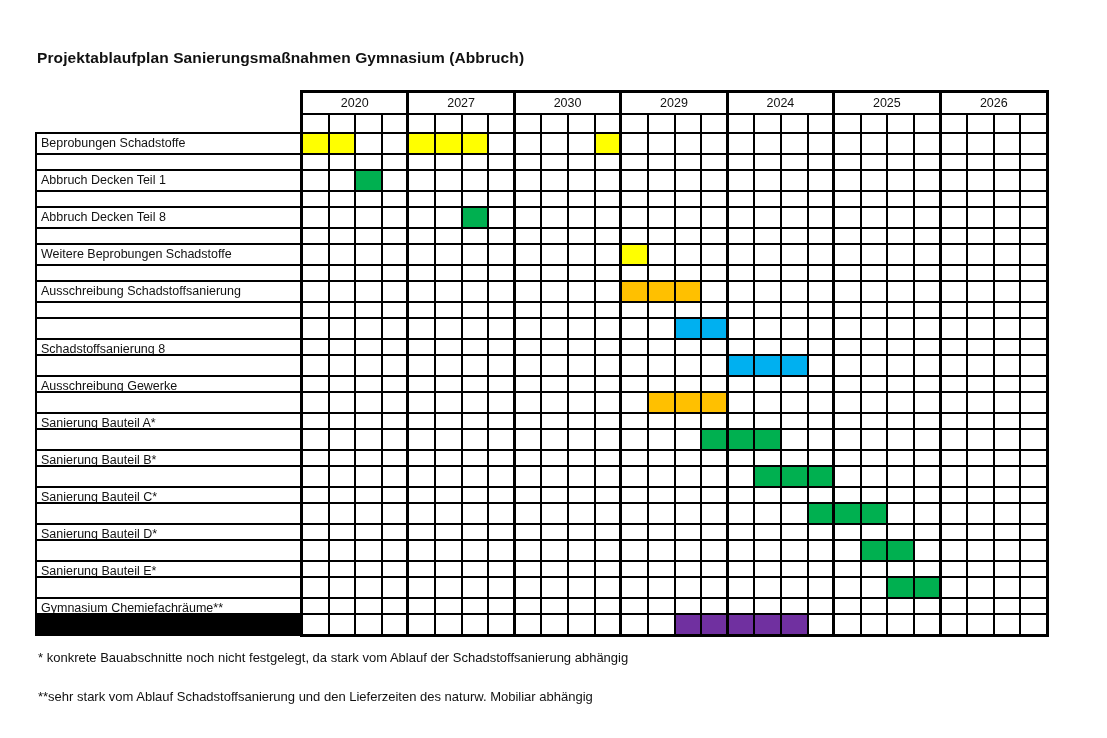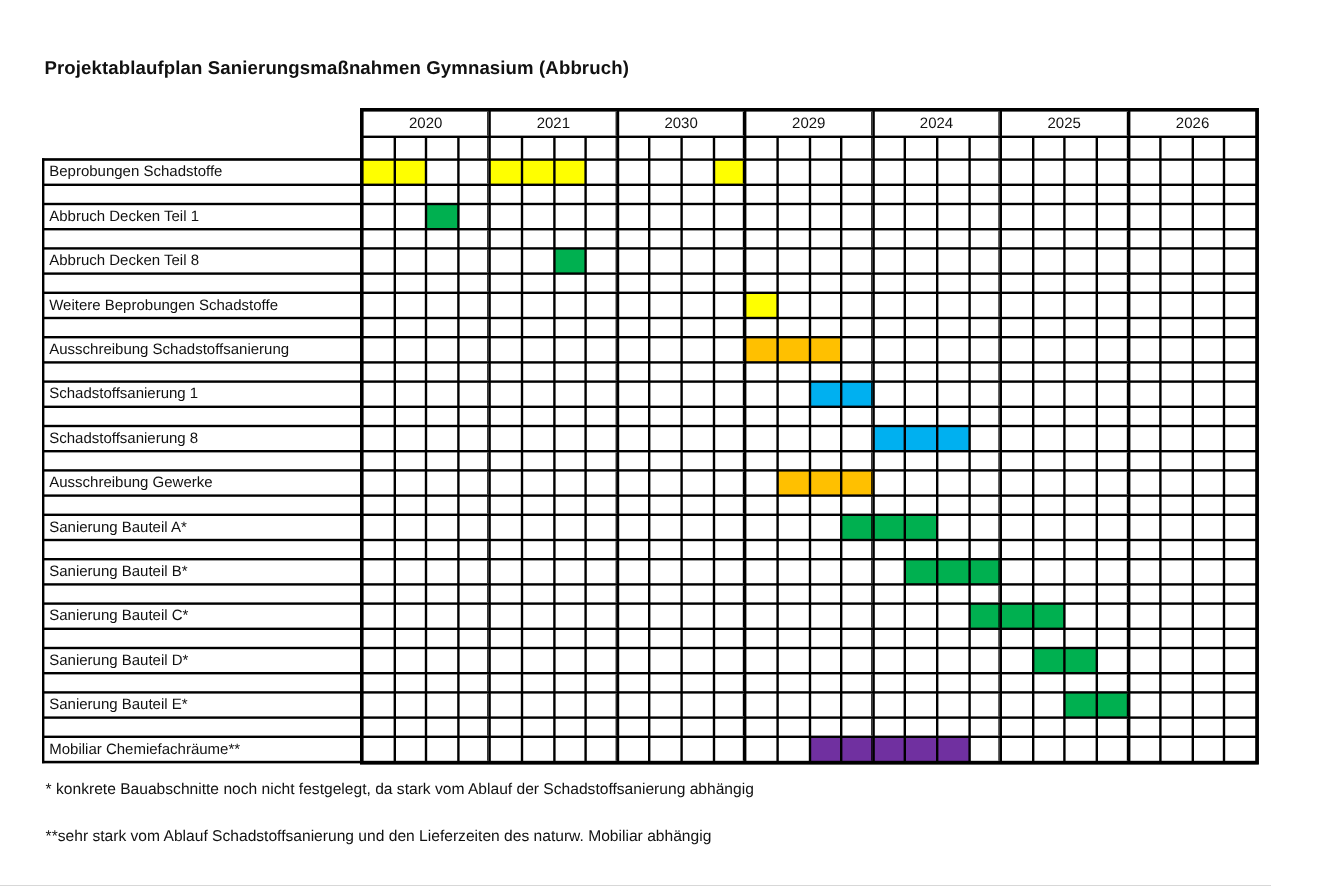--- a/index.html
+++ b/index.html
@@ -53,41 +53,40 @@
       <div class="lcell">Beprobungen Schadstoffe</div>
       <div class="lcell spacer"></div>
       <div class="lcell">Abbruch Decken Teil 1</div>
       <div class="lcell spacer"></div>
       <div class="lcell">Abbruch Decken Teil 8</div>
       <div class="lcell spacer"></div>
       <div class="lcell">Weitere Beprobungen Schadstoffe</div>
       <div class="lcell spacer"></div>
       <div class="lcell">Ausschreibung Schadstoffsanierung</div>
       <div class="lcell spacer"></div>
-      <div class="lcell">Schadstoffsanierung 1</div>
       <div class="lcell spacer"></div>
       <div class="lcell">Schadstoffsanierung 8</div>
       <div class="lcell spacer"></div>
       <div class="lcell">Ausschreibung Gewerke</div>
       <div class="lcell spacer"></div>
       <div class="lcell">Sanierung Bauteil A*</div>
       <div class="lcell spacer"></div>
       <div class="lcell">Sanierung Bauteil B*</div>
       <div class="lcell spacer"></div>
       <div class="lcell">Sanierung Bauteil C*</div>
       <div class="lcell spacer"></div>
       <div class="lcell">Sanierung Bauteil D*</div>
       <div class="lcell spacer"></div>
       <div class="lcell">Sanierung Bauteil E*</div>
       <div class="lcell spacer"></div>
-      <div class="lcell">Mobiliar Chemiefachräume**</div>
+      <div class="lcell">Gymnasium Chemiefachräume**</div>
     </div>
   <div id="chart-grid" style="grid-template-rows: 20px 17px 19px 14px 19px 14px 19px 14px 19px 14px 19px 14px 19px 14px 19px 14px 19px 14px 19px 14px 19px 14px 19px 14px 19px 14px 19px 14px 19px;">
       <div class="ycell yb" style="grid-area: 1 / 1 / auto / span 4;">2020</div>
-      <div class="ycell yb" style="grid-area: 1 / 5 / auto / span 4;">2021</div>
+      <div class="ycell yb" style="grid-area: 1 / 5 / auto / span 4;">2027</div>
       <div class="ycell yb" style="grid-area: 1 / 9 / auto / span 4;">2030</div>
       <div class="ycell yb" style="grid-area: 1 / 13 / auto / span 4;">2029</div>
       <div class="ycell yb" style="grid-area: 1 / 17 / auto / span 4;">2024</div>
       <div class="ycell yb" style="grid-area: 1 / 21 / auto / span 4;">2025</div>
       <div class="ycell" style="grid-area: 1 / 25 / auto / span 4;">2026</div>
       <div class="qcell" style="grid-area: 2 / 1;"></div>
       <div class="qcell" style="grid-area: 2 / 2;"></div>
       <div class="qcell" style="grid-area: 2 / 3;"></div>
       <div class="qcell yb" style="grid-area: 2 / 4;"></div>
       <div class="qcell" style="grid-area: 2 / 5;"></div>

